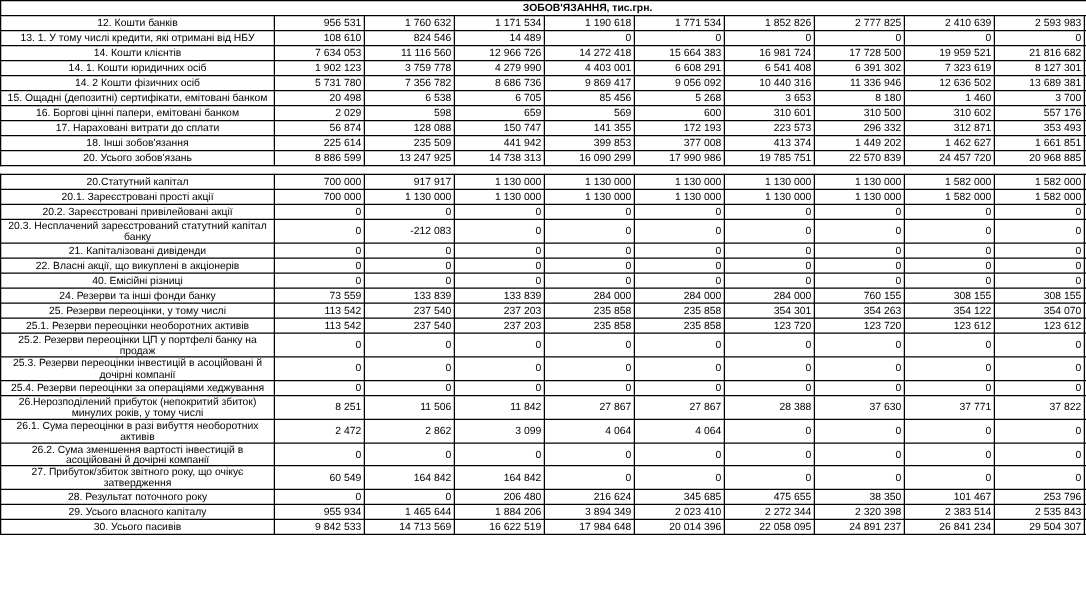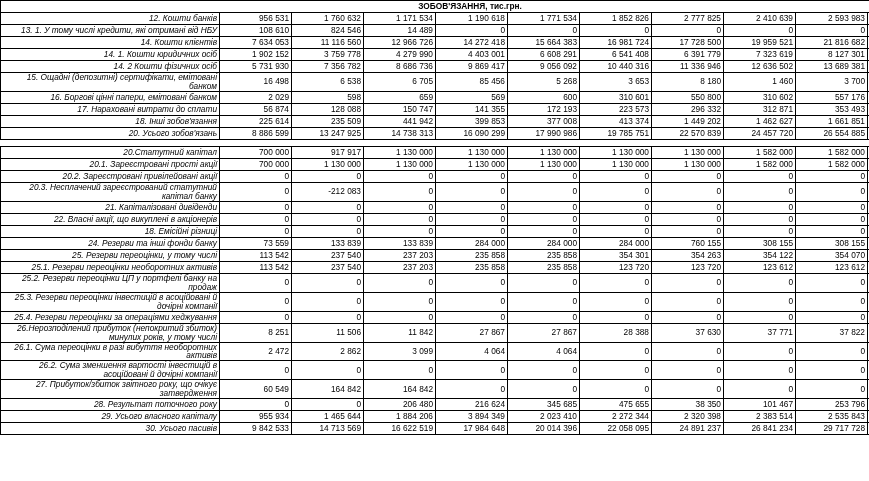--- a/index.html
+++ b/index.html
@@ -25,24 +25,23 @@
     color: #000000;
   }
   table.fin td {
     border: 1px solid #000000;
     padding: 0px 2px;
     vertical-align: middle;
     line-height: 1.08;
     height: 11px;
   }
   td.label {
-    text-align: right;
+    text-align: center;
     vertical-align: middle;
     padding-left: 2px;
-    font-style: italic;
   }
   td.num {
     text-align: right;
     padding-right: 3px;
     white-space: nowrap;
   }
   tr.section td {
     text-align: center;
     font-weight: bold;
     border: 1px solid #000000;
@@ -112,66 +111,66 @@
           <td class="num">14 272 418</td>
           <td class="num">15 664 383</td>
           <td class="num">16 981 724</td>
           <td class="num">17 728 500</td>
           <td class="num">19 959 521</td>
           <td class="num">21 816 682</td>
           <td class="num">24 882 090</td>
         </tr>
         <tr>
           <td class="label">14. 1. Кошти юридичних осіб</td>
-          <td class="num">1 902 152</td>
+          <td class="num">1 902 123</td>
           <td class="num">3 759 778</td>
           <td class="num">4 279 990</td>
           <td class="num">4 403 001</td>
           <td class="num">6 608 291</td>
           <td class="num">6 541 408</td>
-          <td class="num">6 391 779</td>
+          <td class="num">6 391 302</td>
           <td class="num">7 323 619</td>
           <td class="num">8 127 301</td>
           <td class="num">9 693 758</td>
         </tr>
         <tr>
           <td class="label">14. 2 Кошти фізичних осіб</td>
-          <td class="num">5 731 930</td>
+          <td class="num">5 731 780</td>
           <td class="num">7 356 782</td>
           <td class="num">8 686 736</td>
           <td class="num">9 869 417</td>
           <td class="num">9 056 092</td>
           <td class="num">10 440 316</td>
           <td class="num">11 336 946</td>
           <td class="num">12 636 502</td>
           <td class="num">13 689 381</td>
           <td class="num">15 188 332</td>
         </tr>
         <tr>
           <td class="label">15. Ощадні (депозитні) сертифікати, емітовані банком</td>
-          <td class="num">16 498</td>
+          <td class="num">20 498</td>
           <td class="num">6 538</td>
           <td class="num">6 705</td>
           <td class="num">85 456</td>
           <td class="num">5 268</td>
           <td class="num">3 653</td>
           <td class="num">8 180</td>
           <td class="num">1 460</td>
           <td class="num">3 700</td>
           <td class="num">3 435</td>
         </tr>
         <tr>
           <td class="label">16. Боргові цінні папери, емітовані банком</td>
           <td class="num">2 029</td>
           <td class="num">598</td>
           <td class="num">659</td>
           <td class="num">569</td>
           <td class="num">600</td>
           <td class="num">310 601</td>
-          <td class="num">550 800</td>
+          <td class="num">310 500</td>
           <td class="num">310 602</td>
           <td class="num">557 176</td>
           <td class="num">807 512</td>
         </tr>
         <tr>
           <td class="label">17. Нараховані витрати до сплати</td>
           <td class="num">56 874</td>
           <td class="num">128 088</td>
           <td class="num">150 747</td>
           <td class="num">141 355</td>
@@ -198,21 +197,21 @@
         <tr>
           <td class="label">20. Усього зобов'язань</td>
           <td class="num">8 886 599</td>
           <td class="num">13 247 925</td>
           <td class="num">14 738 313</td>
           <td class="num">16 090 299</td>
           <td class="num">17 990 986</td>
           <td class="num">19 785 751</td>
           <td class="num">22 570 839</td>
           <td class="num">24 457 720</td>
-          <td class="num">26 554 885</td>
+          <td class="num">20 968 885</td>
           <td class="num">30 488 957</td>
         </tr>
         <tr class="spacer">
           <td colspan="11"></td>
         </tr>
         <tr>
           <td class="label">20.Статутний капітал</td>
           <td class="num">700 000</td>
           <td class="num">917 917</td>
           <td class="num">1 130 000</td>
@@ -283,21 +282,21 @@
           <td class="num">0</td>
           <td class="num">0</td>
           <td class="num">0</td>
           <td class="num">0</td>
           <td class="num">0</td>
           <td class="num">0</td>
           <td class="num">0</td>
           <td class="num">0</td>
         </tr>
         <tr>
-          <td class="label">18. Емісійні різниці</td>
+          <td class="label">40. Емісійні різниці</td>
           <td class="num">0</td>
           <td class="num">0</td>
           <td class="num">0</td>
           <td class="num">0</td>
           <td class="num">0</td>
           <td class="num">0</td>
           <td class="num">0</td>
           <td class="num">0</td>
           <td class="num">0</td>
           <td class="num">0</td>
@@ -461,18 +460,18 @@
         <tr>
           <td class="label">30. Усього пасивів</td>
           <td class="num">9 842 533</td>
           <td class="num">14 713 569</td>
           <td class="num">16 622 519</td>
           <td class="num">17 984 648</td>
           <td class="num">20 014 396</td>
           <td class="num">22 058 095</td>
           <td class="num">24 891 237</td>
           <td class="num">26 841 234</td>
-          <td class="num">29 717 728</td>
+          <td class="num">29 504 307</td>
           <td class="num">33 777 212</td>
         </tr>
       </tbody>
   </table>
 </div>
 
 </body></html>

